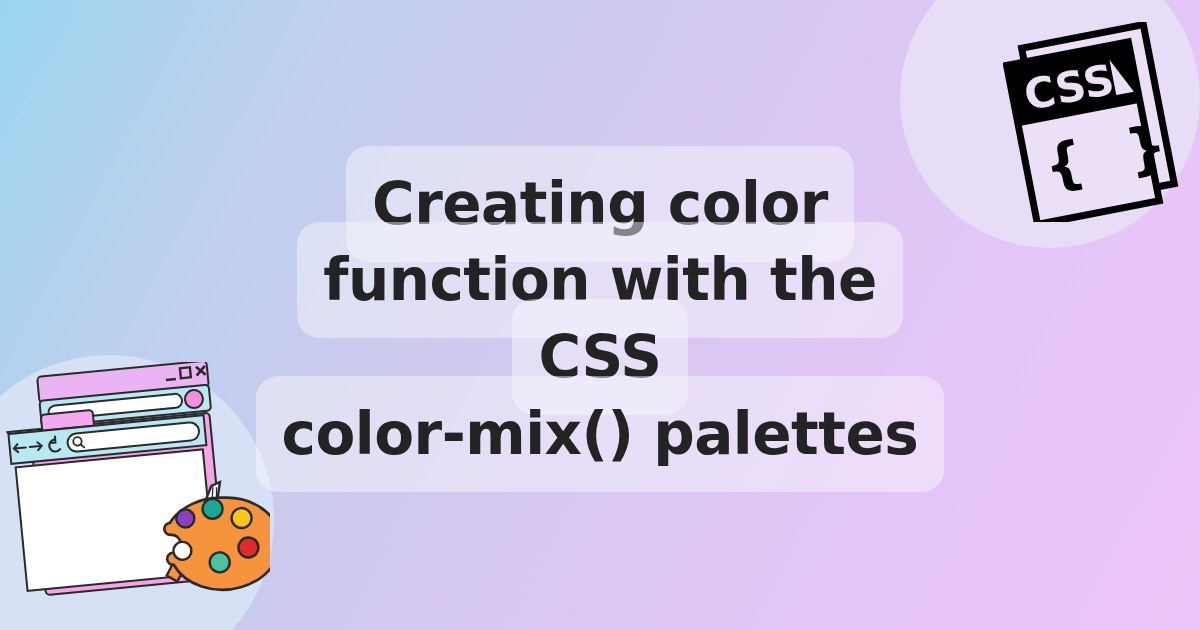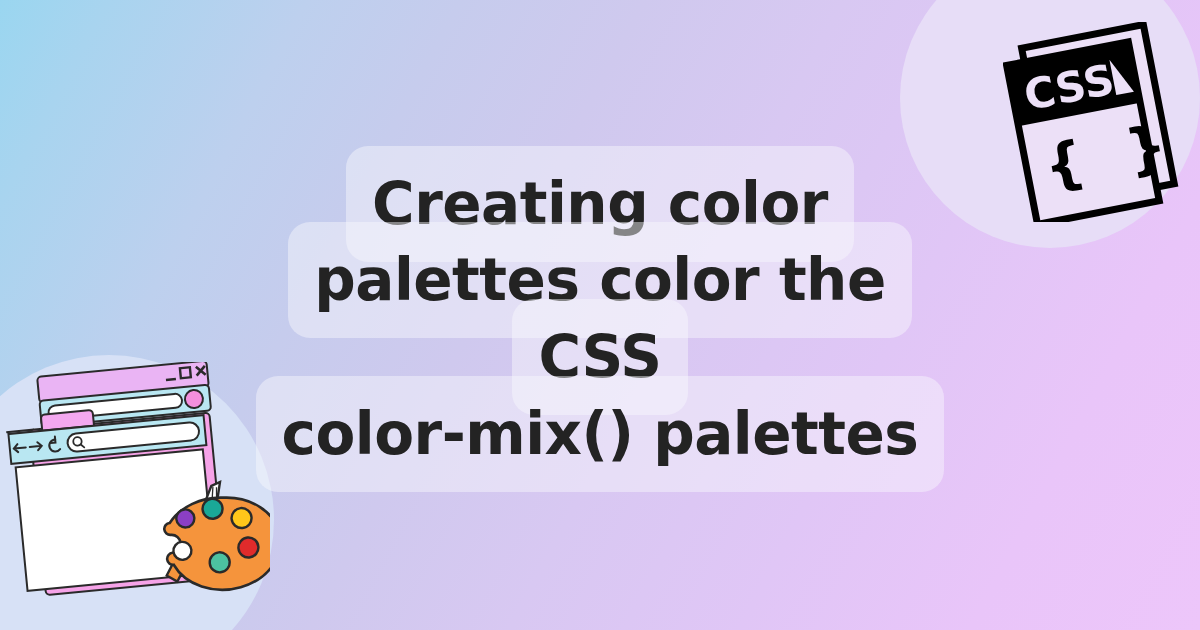--- a/index.html
+++ b/index.html
@@ -162,18 +162,18 @@
           <circle cx="58" cy="78" r="10" fill="#4cc2a0" stroke="#2a2a2a" stroke-width="2.4"></circle>
         </g>
 
       </g>
     </svg>
   </div>
 
   <div id="title-block">
     <h1 id="page-title">
       <span class="ln">Creating color</span><br>
-      <span class="ln">palettes color the CSS</span><br>
+      <span class="ln">function with the CSS</span><br>
       <span class="ln">color-mix() palettes</span>
     </h1>
   </div>
 
 </div>
 
 </body></html>

